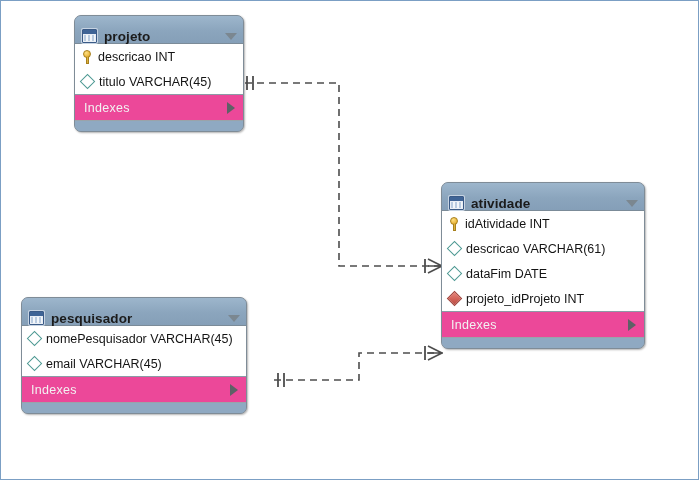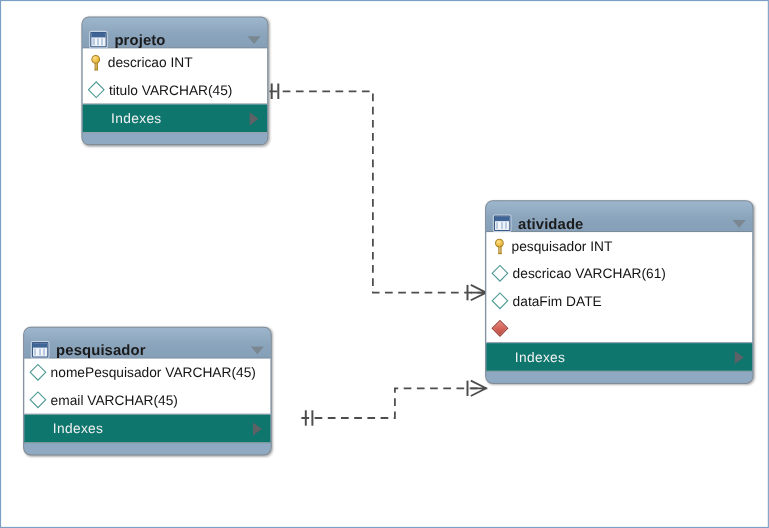--- a/index.html
+++ b/index.html
@@ -141,24 +141,24 @@
     width: 11px; height: 11px;
     flex: 0 0 auto;
     background: linear-gradient(135deg, #e8867c 0%, #cf5f55 60%, #b94c43 100%);
     border: 1.4px solid #9e4139;
     box-sizing: border-box;
     transform: rotate(45deg);
   }
 
   .tbl-indexes {
     height: 26px;
-    background: #0f766e;
+    background: #ec4899;
     display: flex;
     align-items: center;
-    padding: 0 8px 0 26px;
+    padding: 0 8px 0 9px;
     box-sizing: border-box;
     border-bottom: 1px solid #9aa3aa;
   }
   .idx-label {
     font-size: 12.5px;
     color: #f2f2f2;
     flex: 1;
     letter-spacing: 0.3px;
   }
   .caret-right {
@@ -226,41 +226,42 @@
         <span class="col-label">titulo VARCHAR(45)</span>
       </div>
     </div>
     <div class="tbl-indexes">
       <span class="idx-label">Indexes</span>
       <span class="caret-right"></span>
     </div>
     <div class="tbl-foot"></div>
   </div>
 
-  <div class="table-box" style="left:440px; top:181px; width:244px;">
+  <div class="table-box" style="left:440px; top:181px; width:204px;">
     <div class="tbl-header">
       <span class="tbl-icon"></span>
       <span class="tbl-title">atividade</span>
       <span class="caret-down"></span>
     </div>
     <div class="tbl-columns">
       <div class="col-row">
         <span class="ico-key"></span>
-        <span class="col-label">pesquisador INT</span>
+        <span class="col-label">idAtividade INT</span>
       </div>
       <div class="col-row">
         <span class="ico-diamond"></span>
         <span class="col-label">descricao VARCHAR(61)</span>
       </div>
       <div class="col-row">
         <span class="ico-diamond"></span>
         <span class="col-label">dataFim DATE</span>
       </div>
       <div class="col-row">
         <span class="ico-diamond-fk"></span>
+        <span class="col-label">projeto_idProjeto INT</span>
       </div>
     </div>
     <div class="tbl-indexes">
       <span class="idx-label">Indexes</span>
       <span class="caret-right"></span>
     </div>
     <div class="tbl-foot"></div>
   </div>
 
   <div class="table-box" style="left:20px; top:296px; width:226px;">

